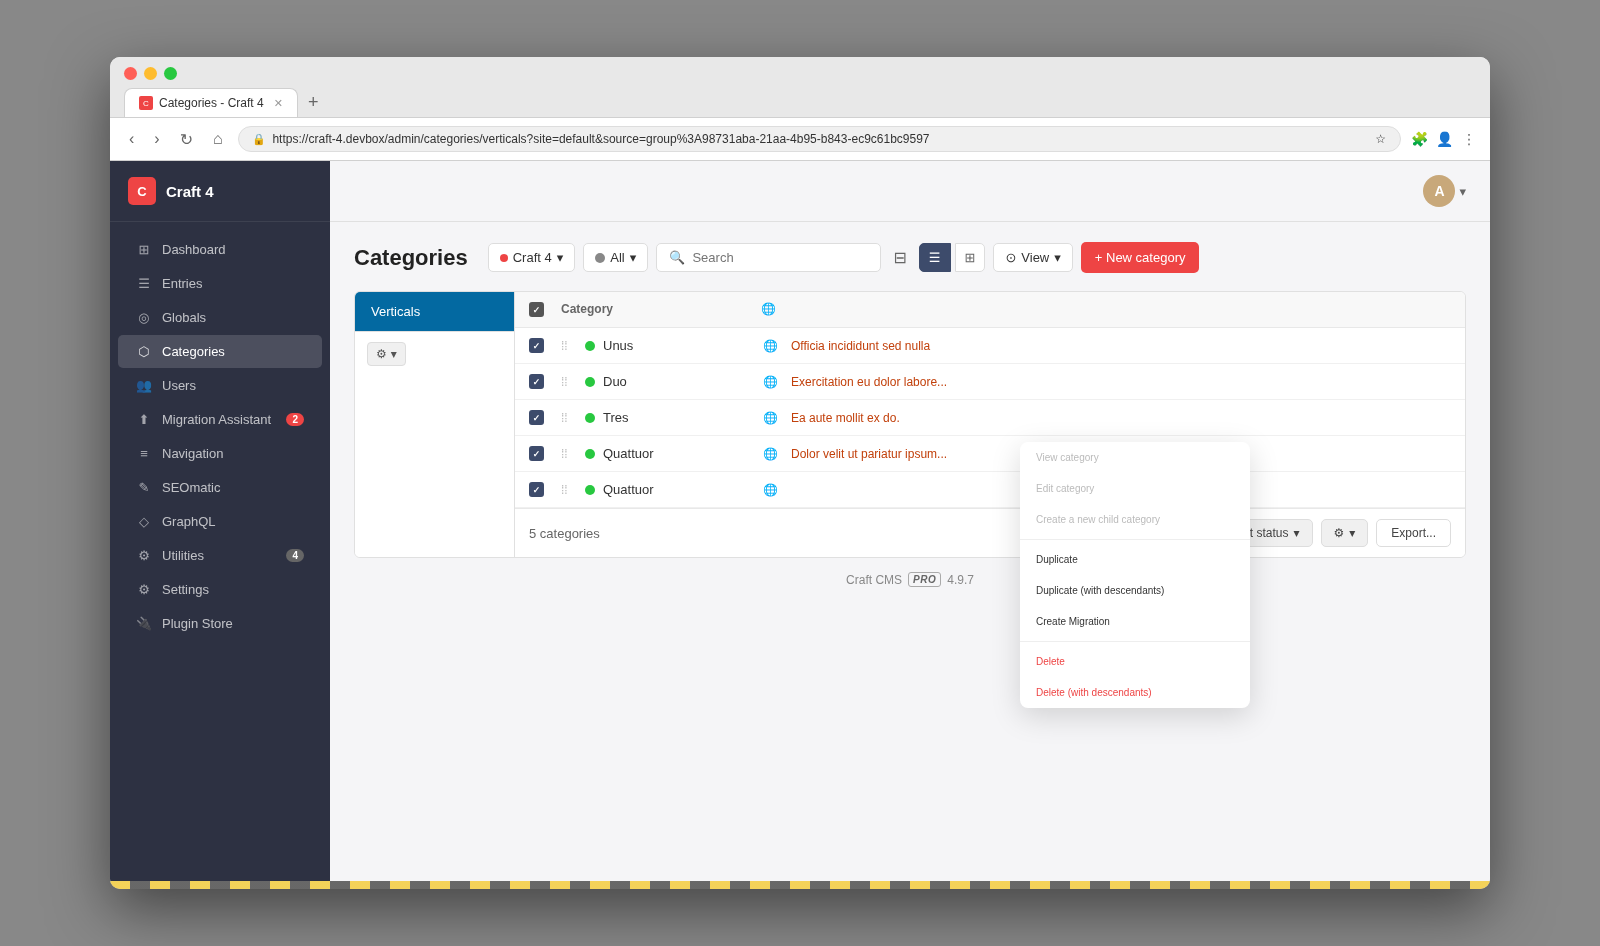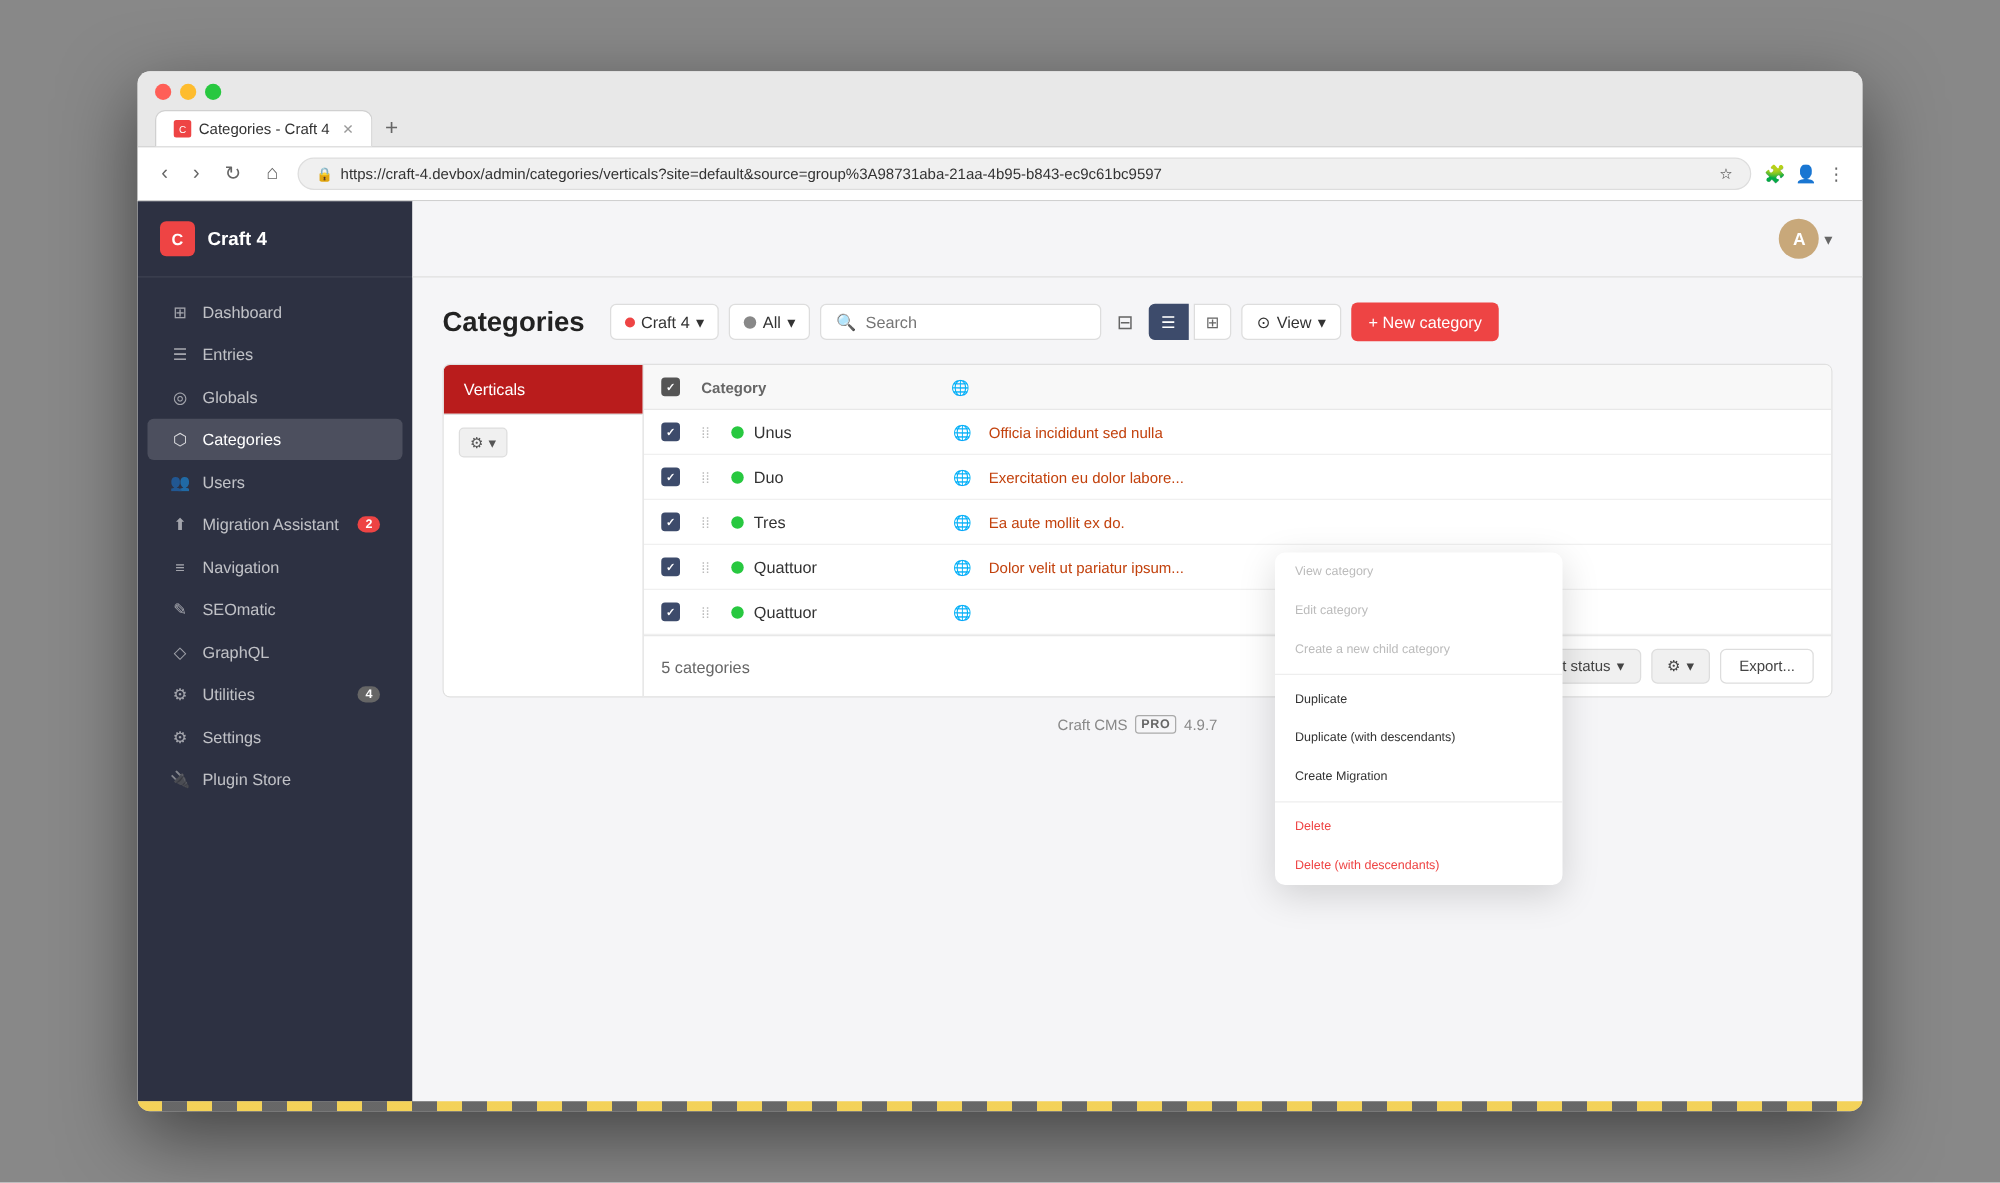--- a/index.html
+++ b/index.html
@@ -163,34 +163,34 @@
     }
 
     .table-layout { display: flex; }
 
     .sidebar-panel {
       width: 160px; background: #fff; border-right: 1px solid #e0e0e0; flex-shrink: 0;
     }
     .sidebar-panel-item {
       padding: 12px 16px; font-size: 13px; cursor: pointer; color: #333;
     }
-    .sidebar-panel-item.active { background: #b91c1c; color: #fff; }
+    .sidebar-panel-item.active { background: #0369a1; color: #fff; }
 
     .sidebar-panel-toolbar {
       padding: 10px 12px; border-top: 1px solid #e0e0e0; display: flex; gap: 4px; align-items: center;
     }
     .gear-btn {
       background: #f0f0f0; border: 1px solid #ddd; border-radius: 4px; padding: 4px 8px;
       cursor: pointer; font-size: 12px; color: #555; display: flex; align-items: center; gap: 4px;
     }
 
     .data-table { flex: 1; overflow: hidden; }
 
     .table-header {
-      display: flex; align-items: center; padding: 10px 14px;
+      display: flex; padding: 10px 14px;
       background: #f8f8f8; border-bottom: 1px solid #e8e8e8; font-size: 12px; color: #666; font-weight: 600;
     }
     .th-check { width: 32px; }
     .th-category { flex: 0 0 200px; }
     .th-globe { width: 28px; }
     .th-copy { flex: 1; }
 
     .table-row {
       display: flex; align-items: center; padding: 10px 14px;
       border-bottom: 1px solid #f0f0f0; font-size: 13px; color: #333;
@@ -232,21 +232,21 @@
     .context-menu-item.danger { color: #e44; }
     .context-menu-divider { border-top: 1px solid #eee; margin: 4px 0; }
 
     
     .app-footer {
       padding: 14px; text-align: center; font-size: 12px; color: #888;
       display: flex; align-items: center; justify-content: center; gap: 6px;
     }
     .pro-badge {
       border: 1px solid #aaa; border-radius: 3px; padding: 1px 4px; font-size: 10px;
-      color: #666; font-weight: 600; letter-spacing: 0.5px;
+      color: #666; font-weight: 600; letter-spacing: 0.5px; font-style: italic;
     }
 
     
     .checkbox {
       width: 15px; height: 15px; border: 2px solid #ddd; border-radius: 3px;
       display: flex; align-items: center; justify-content: center; cursor: pointer;
     }
     .checkbox.checked { background: #3d4b6b; border-color: #3d4b6b; }
     .checkbox.checked::after { content: '✓'; color: #fff; font-size: 9px; font-weight: 700; }
 

